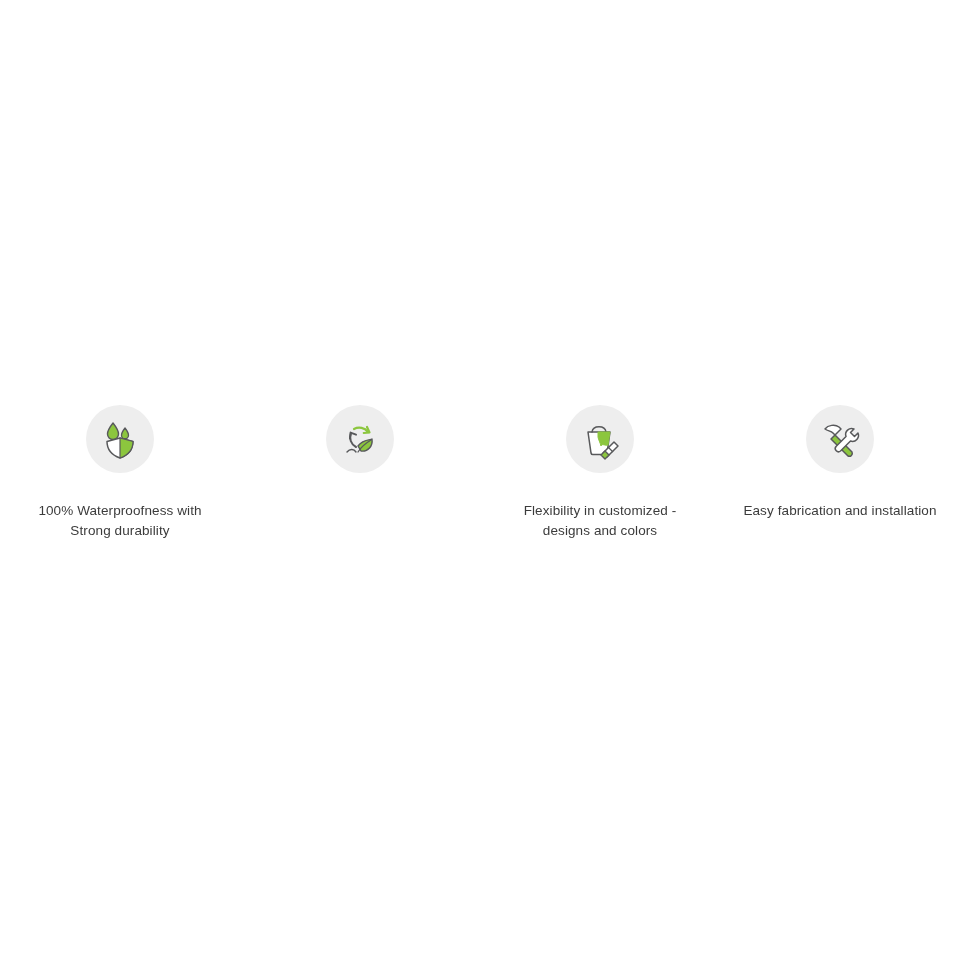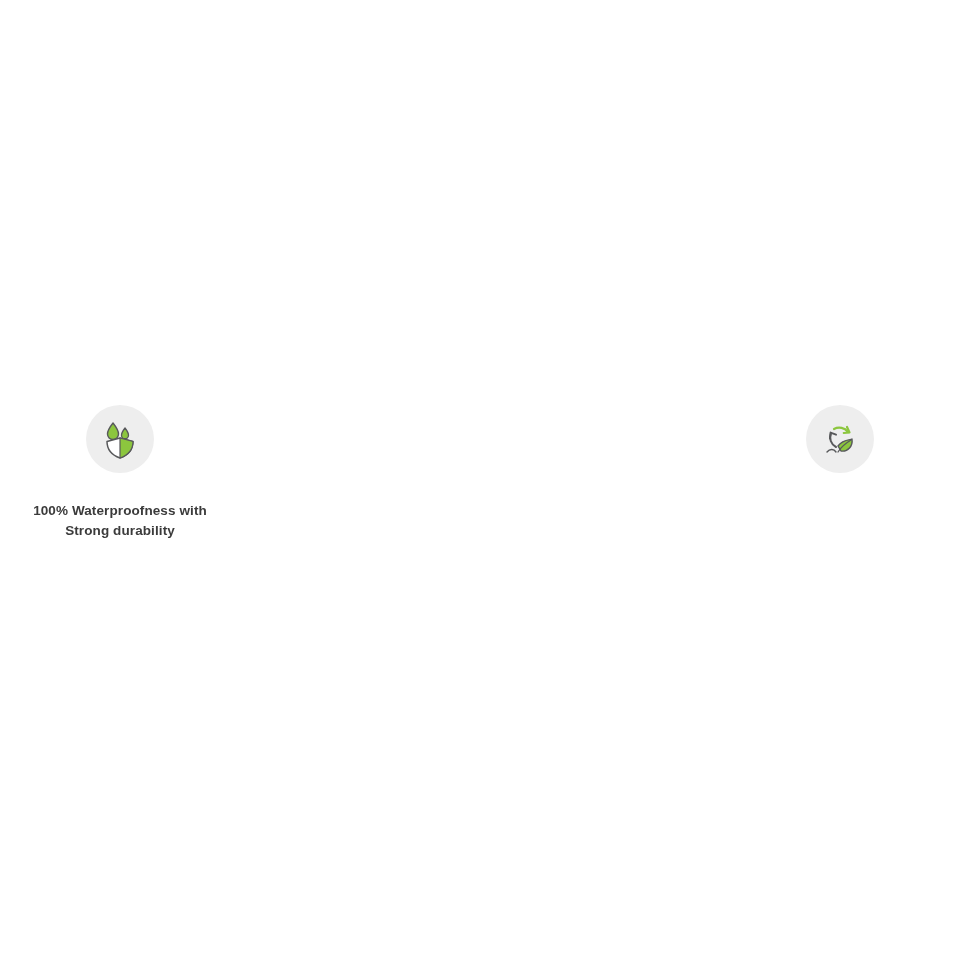--- a/index.html
+++ b/index.html
@@ -39,21 +39,21 @@
     display: flex;
     align-items: center;
     justify-content: center;
     margin-bottom: 28px;
   }
   .icon-circle svg {
     display: block;
   }
   .feature-caption {
     font-size: 13.5px;
-    font-weight: bold;
+    font-weight: normal;
     line-height: 1.5;
     color: #3b3b3b;
     letter-spacing: 0.1px;
     padding: 0 8px;
     white-space: pre-line;
   }
 </style>
 </head>
 <body>
 
@@ -84,15 +84,46 @@
         <path d="M16 25.5 L16.6 19.6 L22 21.6" fill="none" stroke="#58595b" stroke-width="2" stroke-linecap="round" stroke-linejoin="round"></path>
 
         <path d="M24 33 C29 26 37 27 38 26 C39 33 34 39 27 38 Z" fill="#8cc63e" stroke="#58595b" stroke-width="1.4" stroke-linejoin="round"></path>
         <path d="M24 39 C27 34 32 30 37 27" fill="none" stroke="#58595b" stroke-width="1.3" stroke-linecap="round"></path>
 
         <path d="M13 39 C16 35.5 20 36 22 39" fill="none" stroke="#58595b" stroke-width="1.4" stroke-linecap="round"></path>
       </svg>
     </div>
   </div>
 
+  <div class="feature">
+    <div class="icon-circle">
+      <svg width="52" height="52" viewBox="0 0 52 52">
 
+        <path d="M14 19 L17 40 a2 2 0 0 0 2 1.6 h12 a2 2 0 0 0 2 -1.6 L36 19 Z" fill="#ffffff" stroke="#58595b" stroke-width="1.5" stroke-linejoin="round"></path>
+
+        <path d="M18 19 C19 12 31 12 32 19" fill="none" stroke="#58595b" stroke-width="1.5" stroke-linecap="round"></path>
+
+        <path d="M24 19 L36 19 L34 32 C31 33 28 30 27 33 C26 29 24.5 27 24 24 Z" fill="#8cc63e" stroke="#8cc63e" stroke-width="1"></path>
+
+        <path d="M29 40 L40 29 L44 33 L33 44 Z" fill="#ffffff" stroke="#58595b" stroke-width="1.5" stroke-linejoin="round"></path>
+        <path d="M27 42 L31 38 L35 42 L31 46 Z" fill="#8cc63e" stroke="#58595b" stroke-width="1.4" stroke-linejoin="round"></path>
+        <path d="M34 34 L39 39" fill="none" stroke="#58595b" stroke-width="1.2"></path>
+      </svg>
+    </div>
+    <div class="feature-caption">Flexibility in customized -
+designs and colors</div>
+  </div>
+
+  <div class="feature">
+    <div class="icon-circle">
+      <svg width="52" height="52" viewBox="0 0 52 52">
+
+        <path d="M11 16 C14 12 21 11 25 14 L27 16 L21 22 L19 20 C17 18 14 18 11 16 Z" fill="#ffffff" stroke="#58595b" stroke-width="1.5" stroke-linejoin="round"></path>
+
+        <path d="M21 22 L38 39 a3 3 0 0 1 -4 4 L17 26 Z" fill="#8cc63e" stroke="#58595b" stroke-width="1.5" stroke-linejoin="round"></path>
+
+        <path d="M40 16 a6 6 0 0 0 -8 7.5 L22 33.5 a3.2 3.2 0 0 0 4.5 4.5 L36.5 28 a6 6 0 0 0 7.5 -8 L40.5 23.5 L36.5 19.5 Z" fill="#ffffff" stroke="#58595b" stroke-width="1.5" stroke-linejoin="round"></path>
+      </svg>
+    </div>
+    <div class="feature-caption">Easy fabrication and installation</div>
+  </div>
 
 </div>
 
 </body></html>

